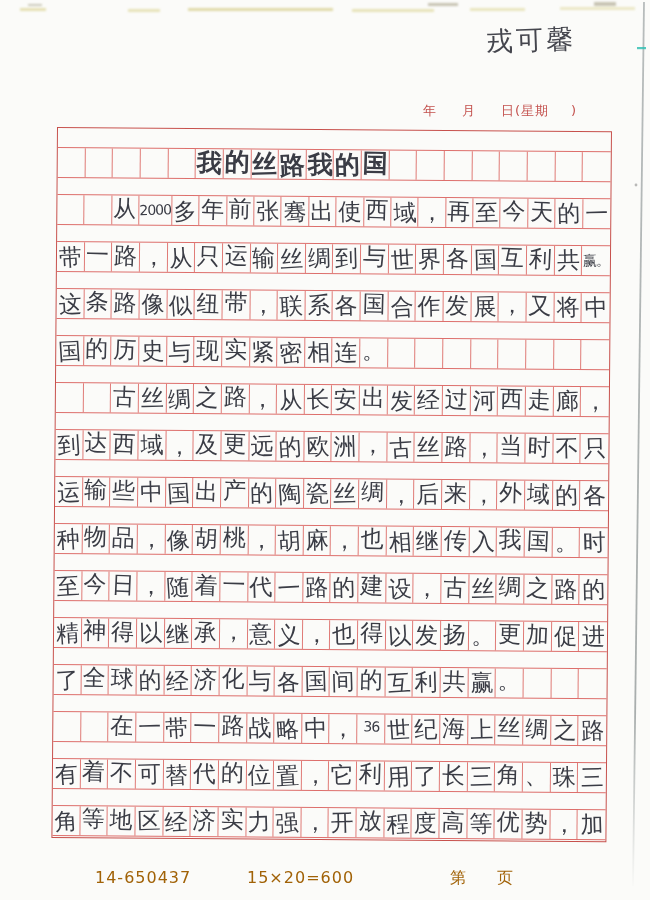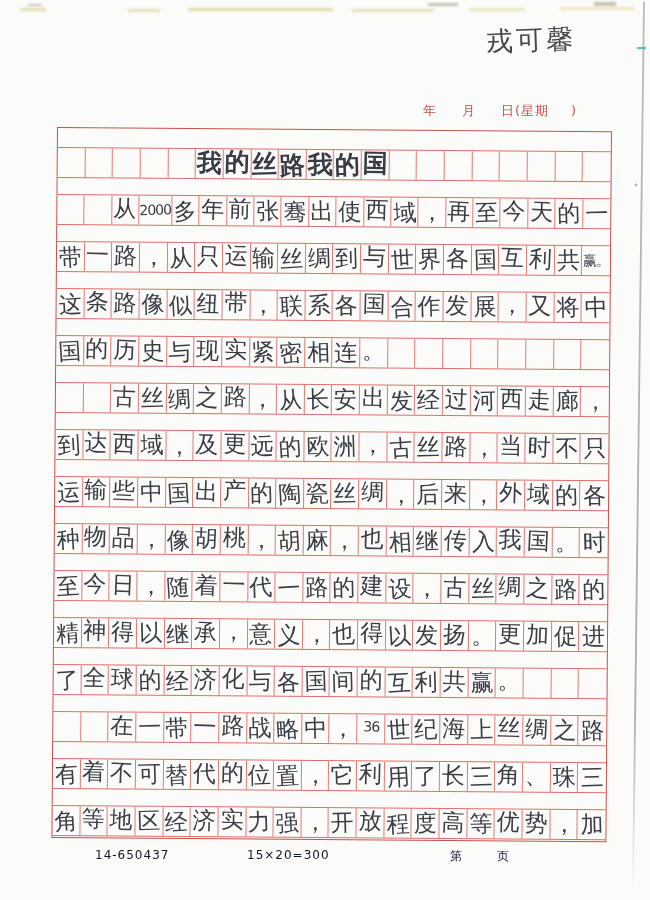--- a/index.html
+++ b/index.html
@@ -51,21 +51,21 @@
     white-space:nowrap;
     transform:rotate(-2deg);
   }
   .g-row .cell:nth-child(3n) span{transform:rotate(2deg) translateY(-1px);}
   .g-row .cell:nth-child(4n+1) span{transform:rotate(-4deg) translateY(1px);}
   .g-row .cell:nth-child(5n+2) span{transform:rotate(1deg) translateY(-2px);}
   .cell span.multi{font-size:14px;letter-spacing:-1px;}
   .g-row.title-row .cell span{font-size:25px;font-weight:600;}
   
   .footer-item{
-    position:absolute;top:848px;font-size:12px;color:#0f172a;letter-spacing:1px;
+    position:absolute;top:868px;font-size:16px;color:#a16207;letter-spacing:1px;
   }
   .footer-code{left:95px;}
   .footer-format{left:247px;}
   .footer-page-prefix{left:450px;}
   .footer-page-suffix{left:497px;}
   
   .artifacts{position:absolute;inset:0;pointer-events:none;}
 </style>
 </head>
 <body>
@@ -968,15 +968,15 @@
       <div class="cell">
         <span>，</span>
       </div>
       <div class="cell">
         <span>加</span>
       </div>
     </div>
   </div>
 
 <div class="footer-item footer-code">14-650437</div>
-<div class="footer-item footer-format">15×20=300</div>
+<div class="footer-item footer-format">15×20=600</div>
 <div class="footer-item footer-page-prefix">第</div>
 <div class="footer-item footer-page-suffix">页</div>
 
 </body></html>

